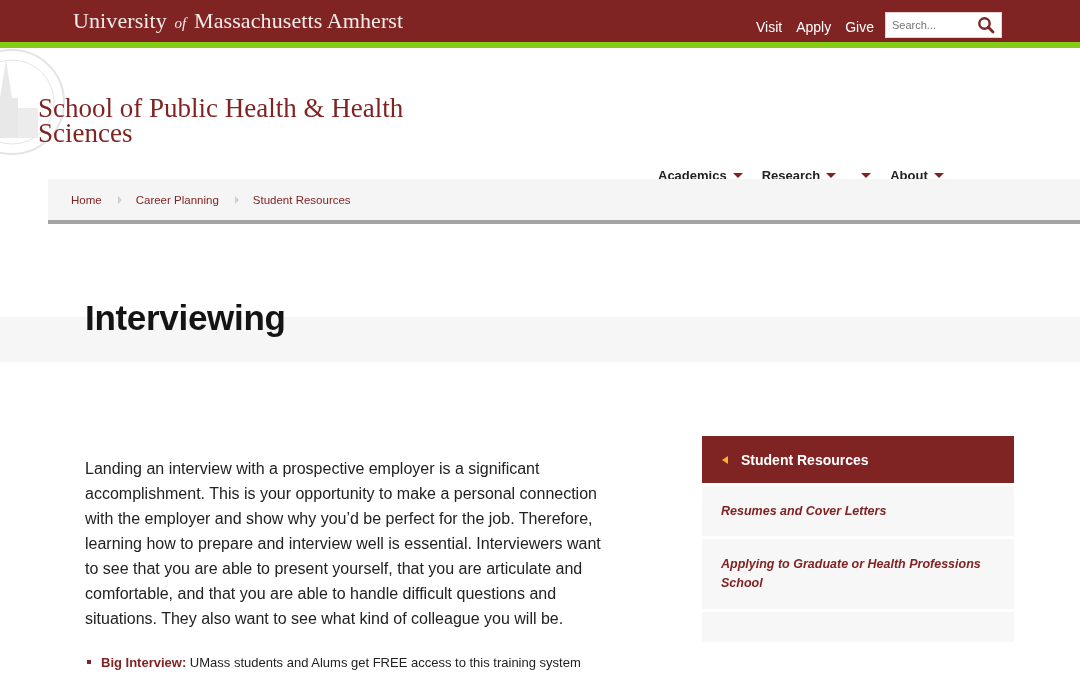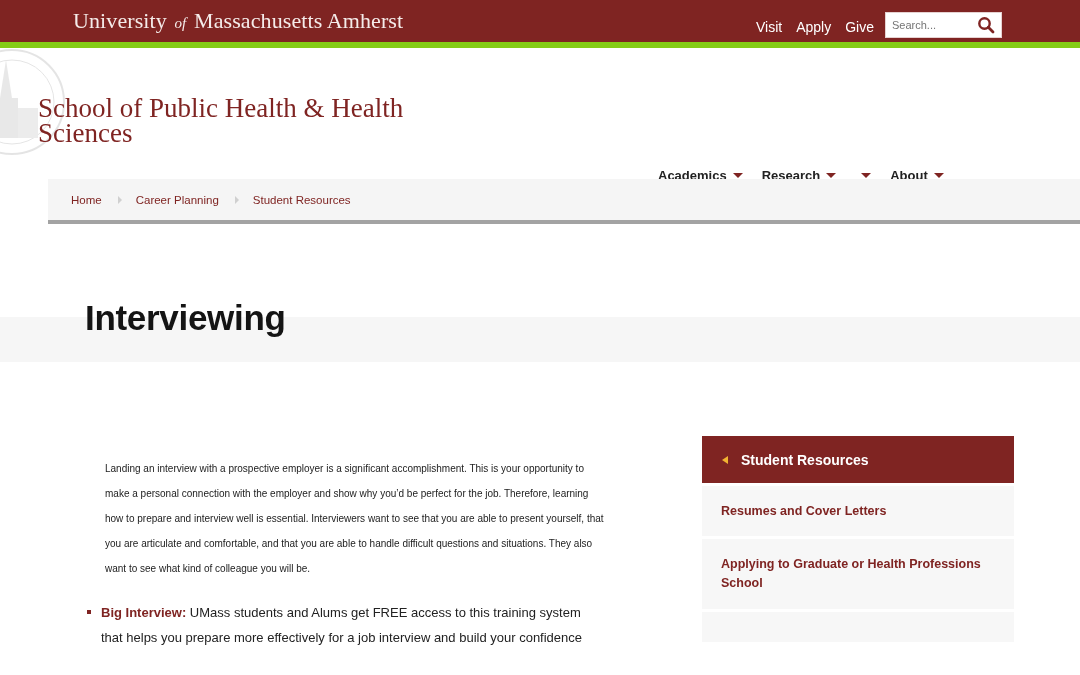--- a/index.html
+++ b/index.html
@@ -28,31 +28,31 @@
   .breadcrumb { position: absolute; left: 0; top: 179px; width: 1080px; height: 45px; background: #f5f5f5; border-bottom: 4px solid #a3a3a3; display: flex; align-items: center; padding-left: 23px; margin-left: 48px; }
   .crumb { color: #7f2422; font-size: 11.5px; text-decoration: none; }
   .crumb-sep { width: 0; height: 0; border-top: 4px solid transparent; border-bottom: 4px solid transparent; border-left: 4px solid #d0d0d0; margin: 0 14px 0 16px; }
 
   
   .title-band { position: absolute; left: 0; top: 317px; width: 1080px; height: 45px; background: #f6f6f6; }
   .page-title { position: absolute; left: 85px; top: 298px; font-size: 35px; font-weight: bold; color: #141414; letter-spacing: -0.3px; }
 
   
   .content { position: absolute; left: 85px; top: 456px; width: 520px; }
-  .intro { font-size: 10px; line-height: 25px; color: #222; margin-left: 20px; }
+  .intro { font-size: 16px; line-height: 25px; color: #222; }
   .bullets { list-style: none; margin-top: 19px; }
   .bullet { position: relative; padding-left: 16px; font-size: 13px; line-height: 25px; color: #222; }
   .bullet::before { content: ""; position: absolute; left: 2px; top: 10px; width: 4px; height: 4px; background: #7f2422; }
   .bullet-link { color: #7f2422; font-weight: bold; text-decoration: none; }
 
   
   .sidebar { position: absolute; left: 702px; top: 436px; width: 312px; }
   .side-header { height: 47px; background: #7f2422; display: flex; align-items: center; padding-left: 20px; color: #fff; font-size: 14px; font-weight: bold; }
   .side-back { width: 0; height: 0; border-top: 4px solid transparent; border-bottom: 4px solid transparent; border-right: 6px solid #f2b332; margin-right: 13px; }
-  .side-item { background: #f7f7f7; margin-top: 3px; padding: 0 19px; display: flex; align-items: center; color: #7f2422; font-size: 12.5px; font-weight: bold; line-height: 19px; cursor: pointer; }
+  .side-item { background: #f7f7f7; margin-top: 3px; padding: 0 19px; display: flex; align-items: center; color: #7f2422; font-size: 12.5px; font-weight: bold; line-height: 19px; cursor: pointer; font-style: italic; }
 </style>
 </head>
 <body>
 
 <div class="topbar">
   <div class="umass-logo">
     <span>University</span>
     <span class="of">of</span>
     <span>Massachusetts Amherst</span>
   </div>

